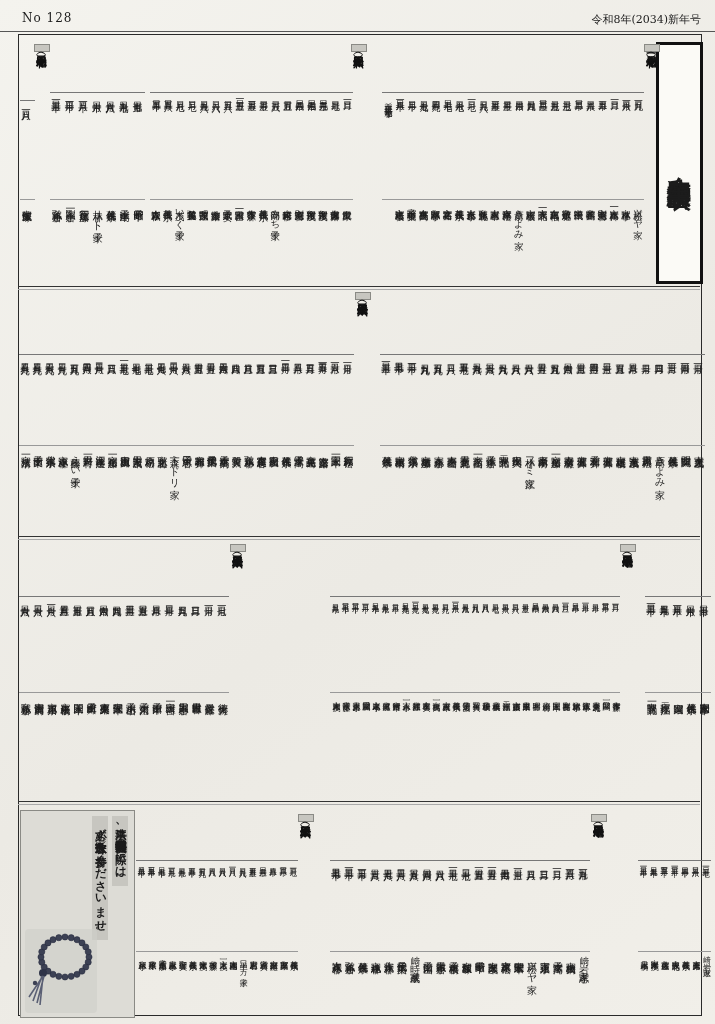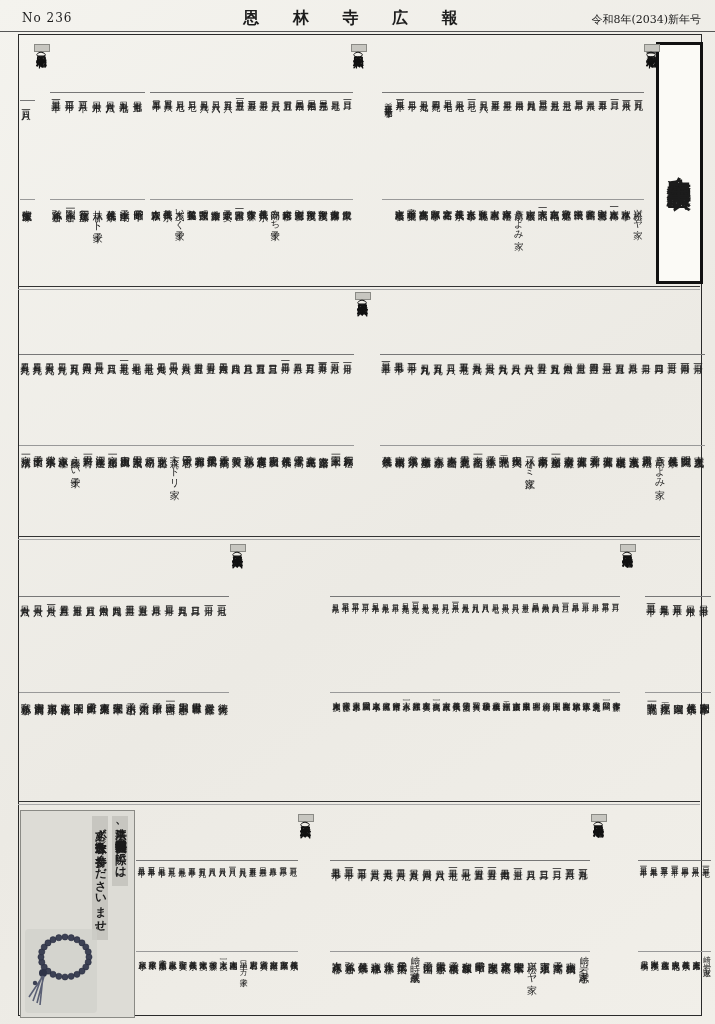--- a/index.html
+++ b/index.html
@@ -55,22 +55,21 @@
   #note-box .n1{right:6px;top:5px;}
   #note-box .n2{right:26px;top:5px;}
   #beads{position:absolute;left:2px;bottom:2px;}
 </style>
 </head>
 <body>
 
 <div id="paper"></div>
 
 <div class="hdr">
-  <span class="no">No 236</span>
-  <span class="ttl">恩 林 寺 広 報</span>
+  <span class="no">No 128</span>
   <span class="ed">令和8年(2034)新年号</span>
 </div>
 <div class="hdr-rule"></div>
 
 <div id="frame"></div>
 
 <div id="main-title">令和八年度年回繰出表</div>
 
 <div class="rowline" style="top:286px"></div>
 <div class="rowline2" style="top:289px"></div>

